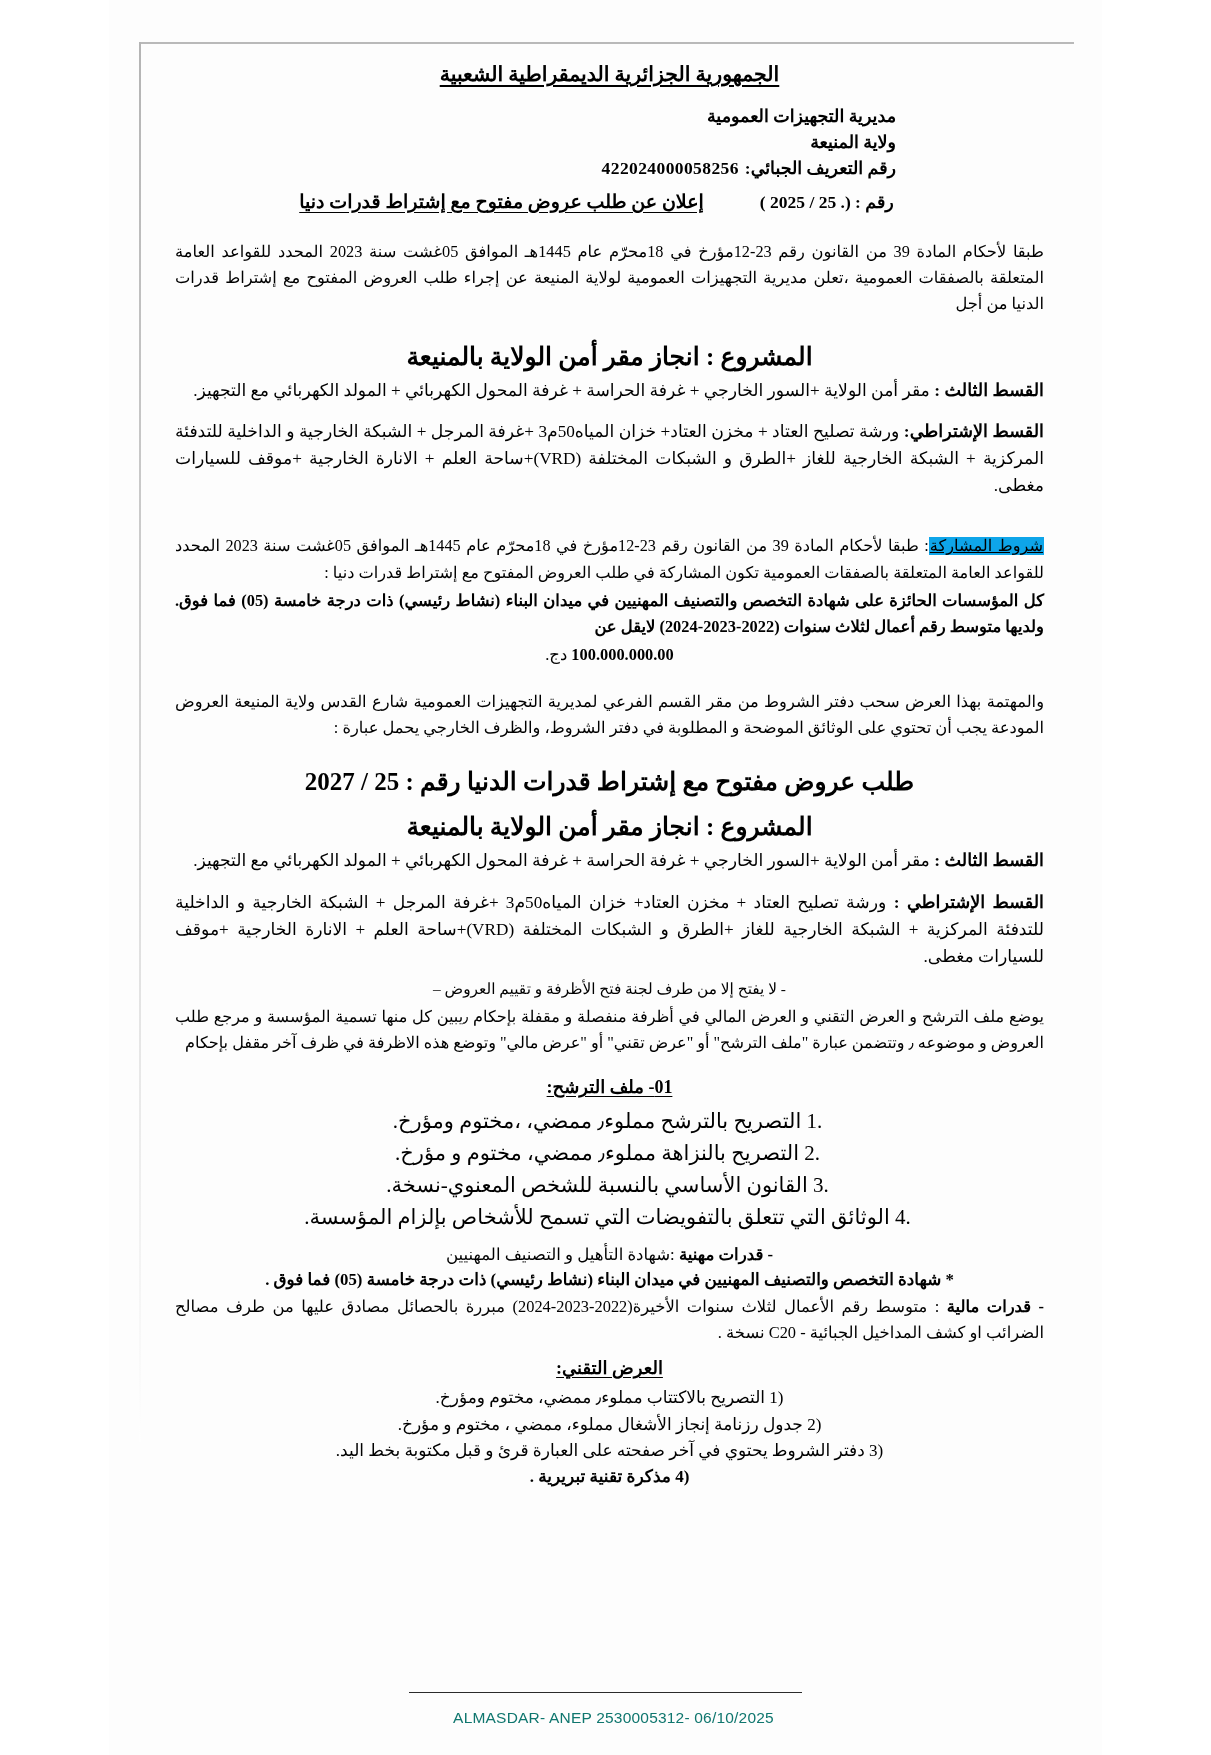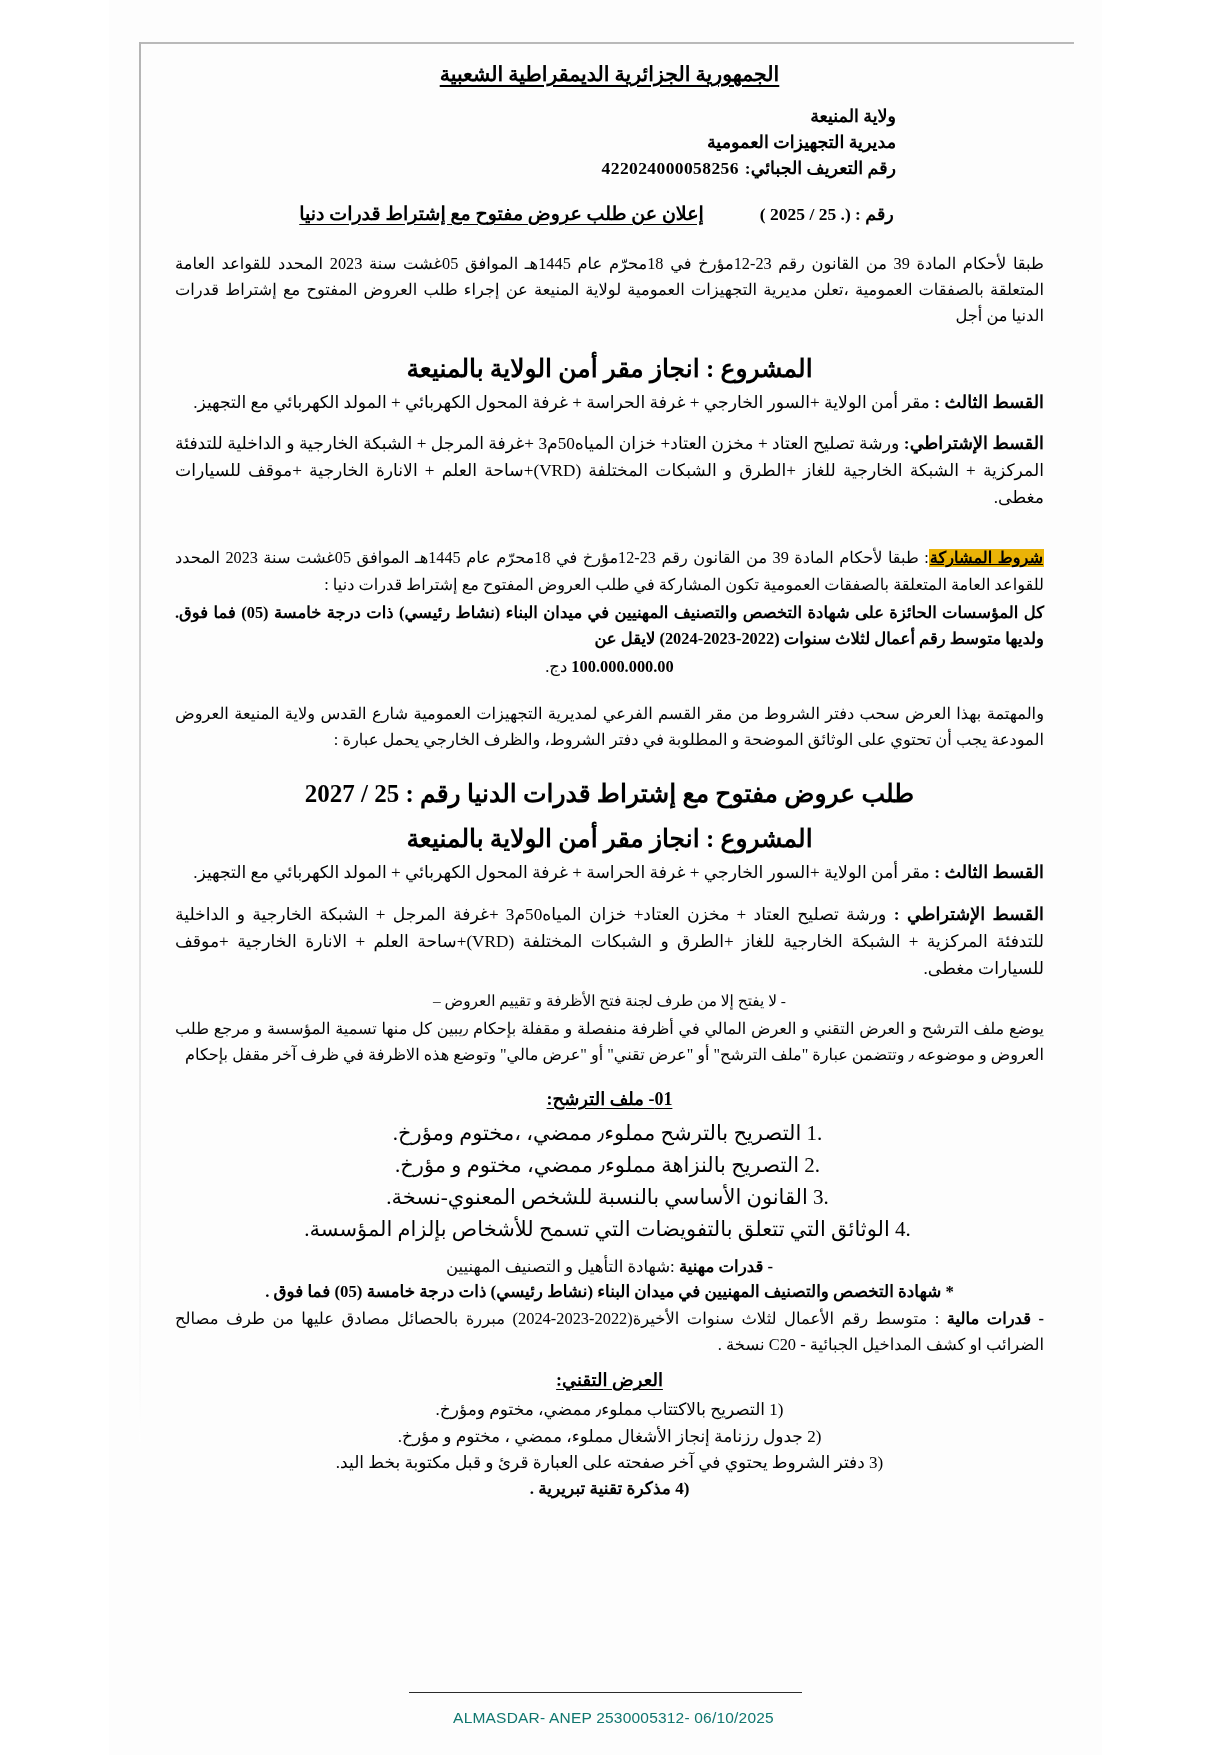--- a/index.html
+++ b/index.html
@@ -68,21 +68,21 @@
     font-weight: bold;
     direction: ltr;
     unicode-bidi: embed;
     display: inline-block;
     margin-right: 6px;
     letter-spacing: .4px;
   }
 
   
   .announce-row {
-    margin-top: 20px;
+    margin-top: 8px;
     display: flex;
     flex-direction: row-reverse;
     align-items: baseline;
     justify-content: center;
     gap: 56px;
     padding-right: 26px;
   }
   .announce-title {
     font-size: 19px;
     font-weight: bold;
@@ -116,22 +116,22 @@
     font-size: 17.6px;
     font-weight: bold;
     line-height: 1.52;
     text-align: justify;
     margin-top: 6px;
   }
   .lot-para .lot-body { font-weight: normal; font-size: 17.2px; }
   .lot-para-2 { margin-top: 14px; }
 
   .cond-head {
-    font-weight: bold;
-    background: #eab308;
+    font-weight: normal;
+    background: #0ea5e9;
     padding: 0 1px;
   }
   .para-cond { margin-top: 34px; font-size: 16.2px; }
   .bold-cond {
     font-size: 16.4px;
     font-weight: bold;
     line-height: 1.6;
     text-align: justify;
     margin-top: 2px;
   }
@@ -264,22 +264,22 @@
 
 <div class="page">
   <div class="scan-edge-top"></div>
   <div class="scan-edge-left"></div>
 
   <div class="content">
 
     <div class="doc-title">الجمهورية الجزائرية الديمقراطية الشعبية</div>
 
     <div class="org-block">
+      <div class="org-line">مديرية التجهيزات العمومية</div>
       <div class="org-line">ولاية المنيعة</div>
-      <div class="org-line">مديرية التجهيزات العمومية</div>
       <div class="org-line">
         <span>رقم التعريف الجبائي:</span><span class="nif-value">422024000058256</span>
       </div>
     </div>
 
     <div class="announce-row">
       <div class="announce-title">إعلان عن طلب عروض مفتوح مع إشتراط  قدرات دنيا</div>
       <div class="announce-num">رقم : (. 25 / 2025 )</div>
     </div>
 

